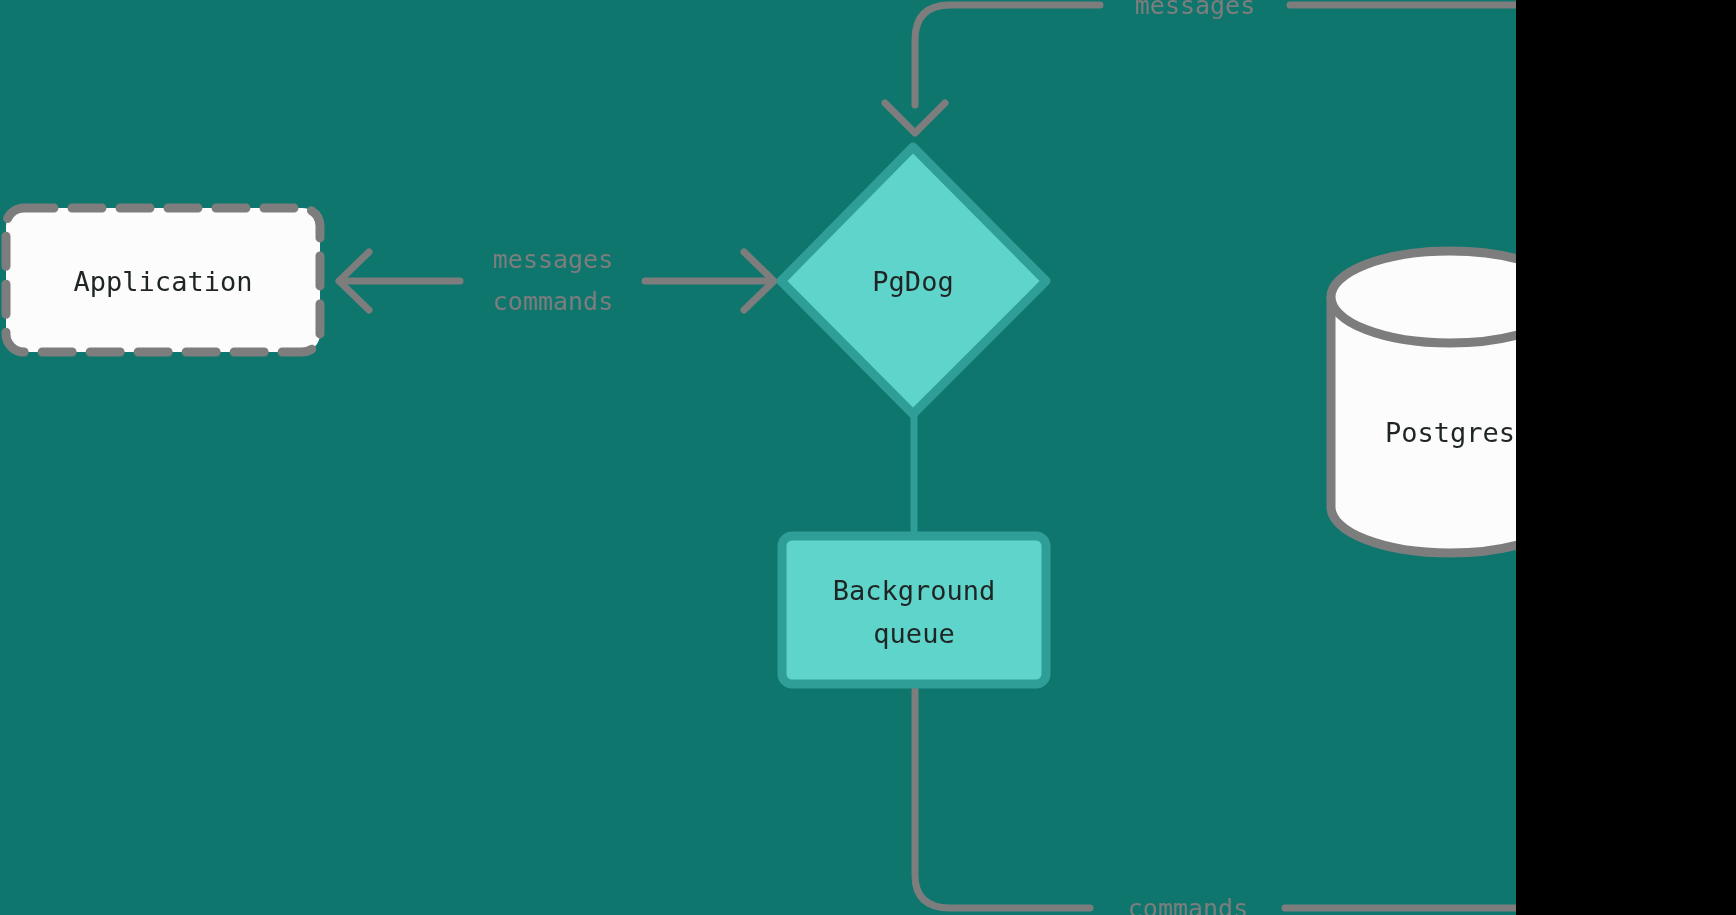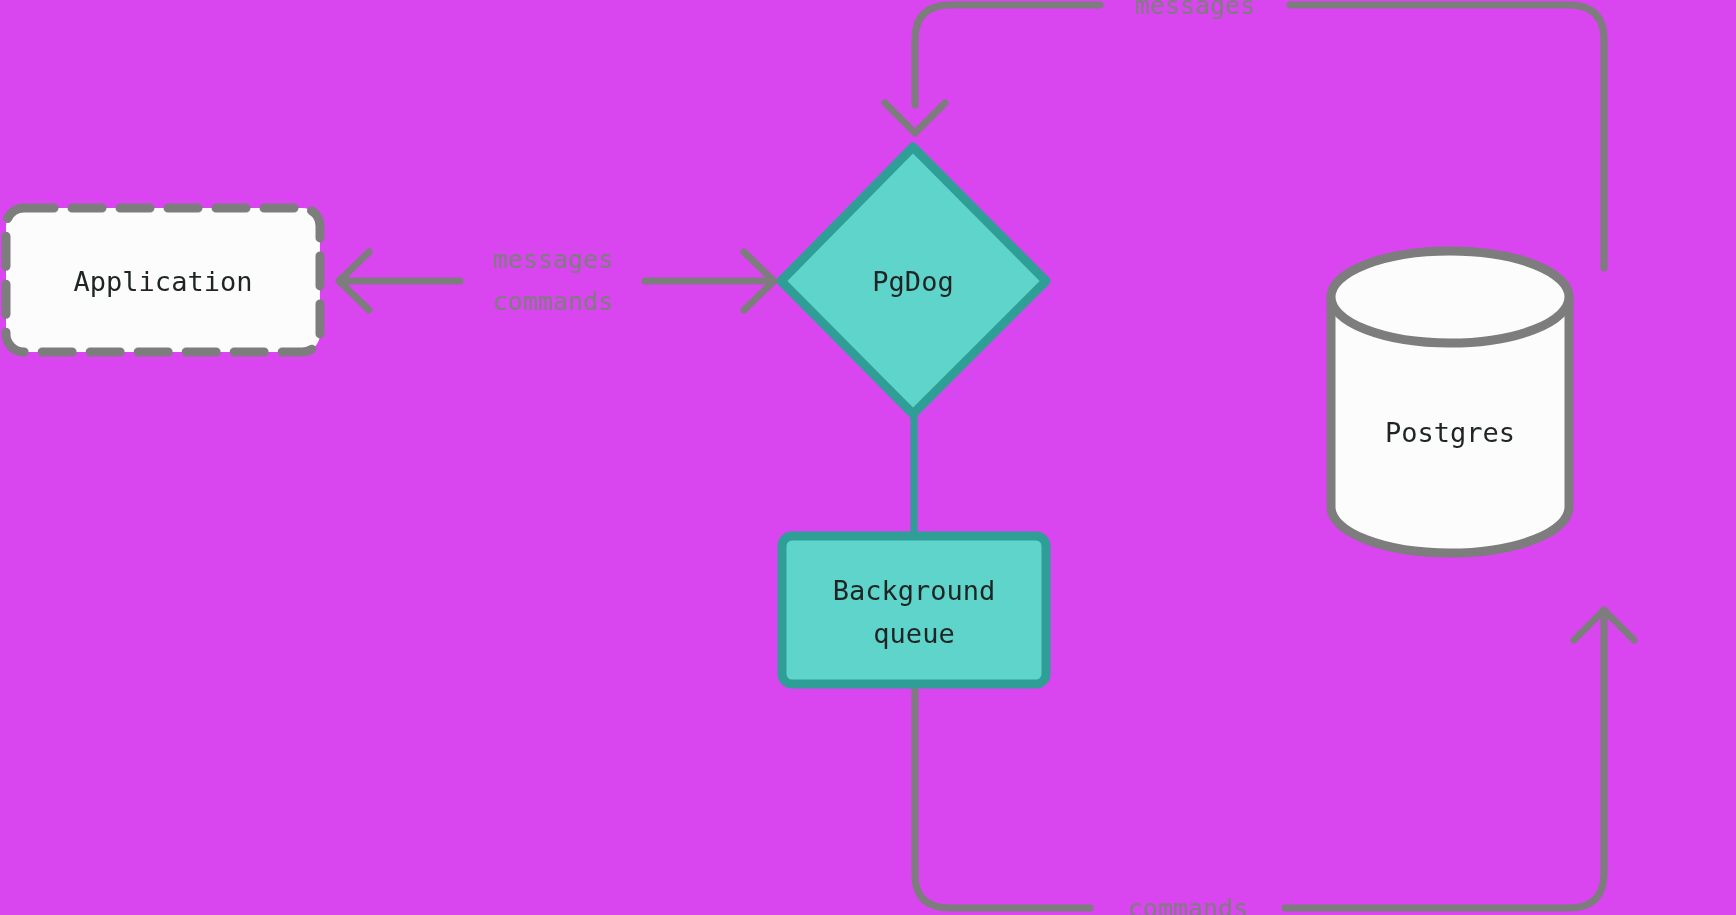--- a/index.html
+++ b/index.html
@@ -2,23 +2,23 @@
 <html><head>
 <meta charset="utf-8">
 <style>
   html, body {
     margin: 0;
     padding: 0;
     background: #000000;
   }
   #stage {
     position: relative;
-    width: 1736px;
+    width: 1516px;
     height: 915px;
-    background: #d946ef;
+    background: #0f766e;
     overflow: hidden;
     font-family: "DejaVu Sans Mono", "Liberation Mono", monospace;
     text-align: right;
   }
   #diagram-svg {
     position: absolute;
     left: 0;
     top: 0;
     width: 1736px;
     height: 915px;

